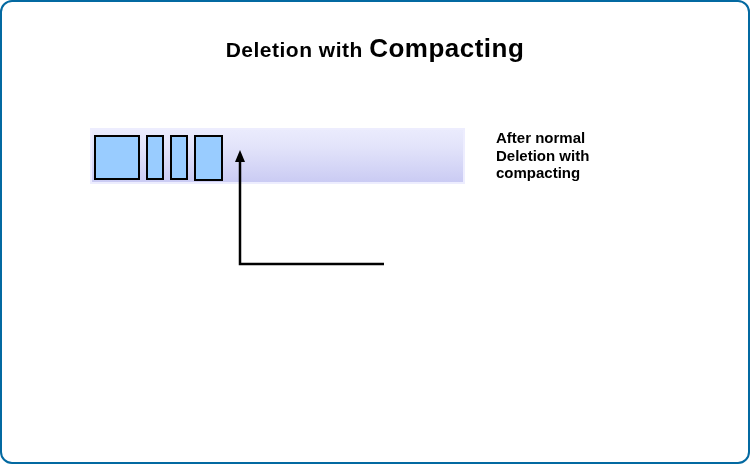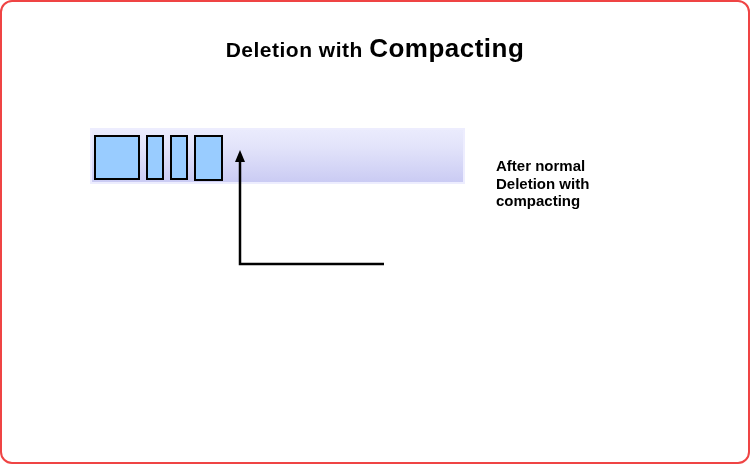--- a/index.html
+++ b/index.html
@@ -7,21 +7,21 @@
     padding: 0;
     background: #ffffff;
     font-family: "Liberation Sans", sans-serif;
   }
   .slide {
     position: relative;
     width: 750px;
     height: 464px;
     box-sizing: border-box;
     background: #ffffff;
-    border: 2px solid #ef4444;
+    border: 2px solid #0369a1;
     border-radius: 12px;
     overflow: hidden;
   }
   .slide-title {
     position: absolute;
     left: 0;
     right: 0;
     top: 31px;
     text-align: center;
     color: #000000;
@@ -68,21 +68,20 @@
   .after-label {
     position: absolute;
     left: 494px;
     top: 127px;
     width: 150px;
     font-size: 15px;
     line-height: 17.5px;
     font-weight: bold;
     color: #000000;
     white-space: pre-line;
-    margin-top: 28px;
   }
   .allocator-note {
     position: absolute;
     left: 388px;
     top: 230px;
     width: 250px;
     font-size: 14.5px;
     line-height: 17px;
     font-weight: bold;
     color: #000000;

